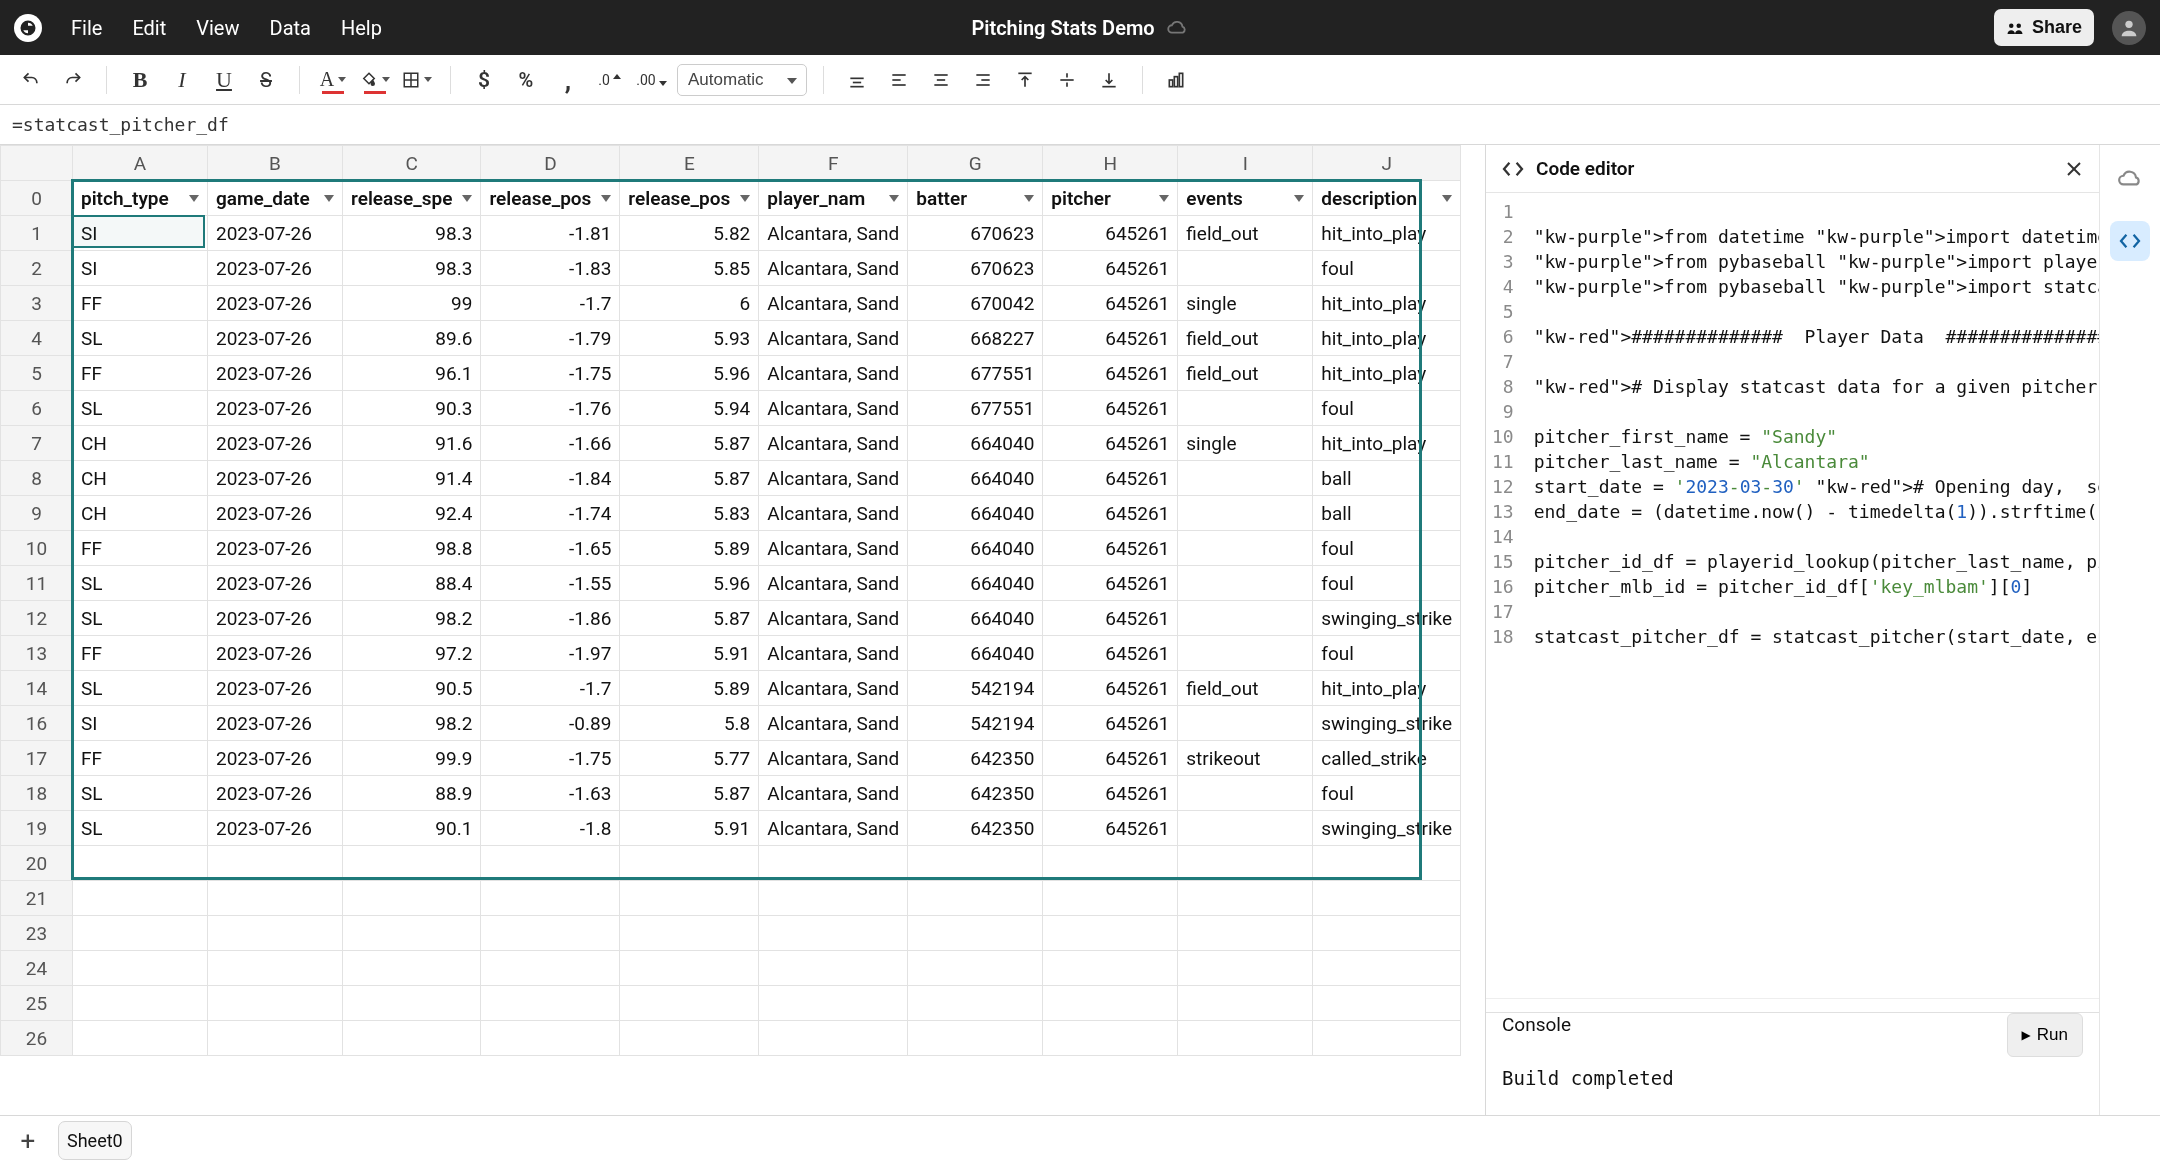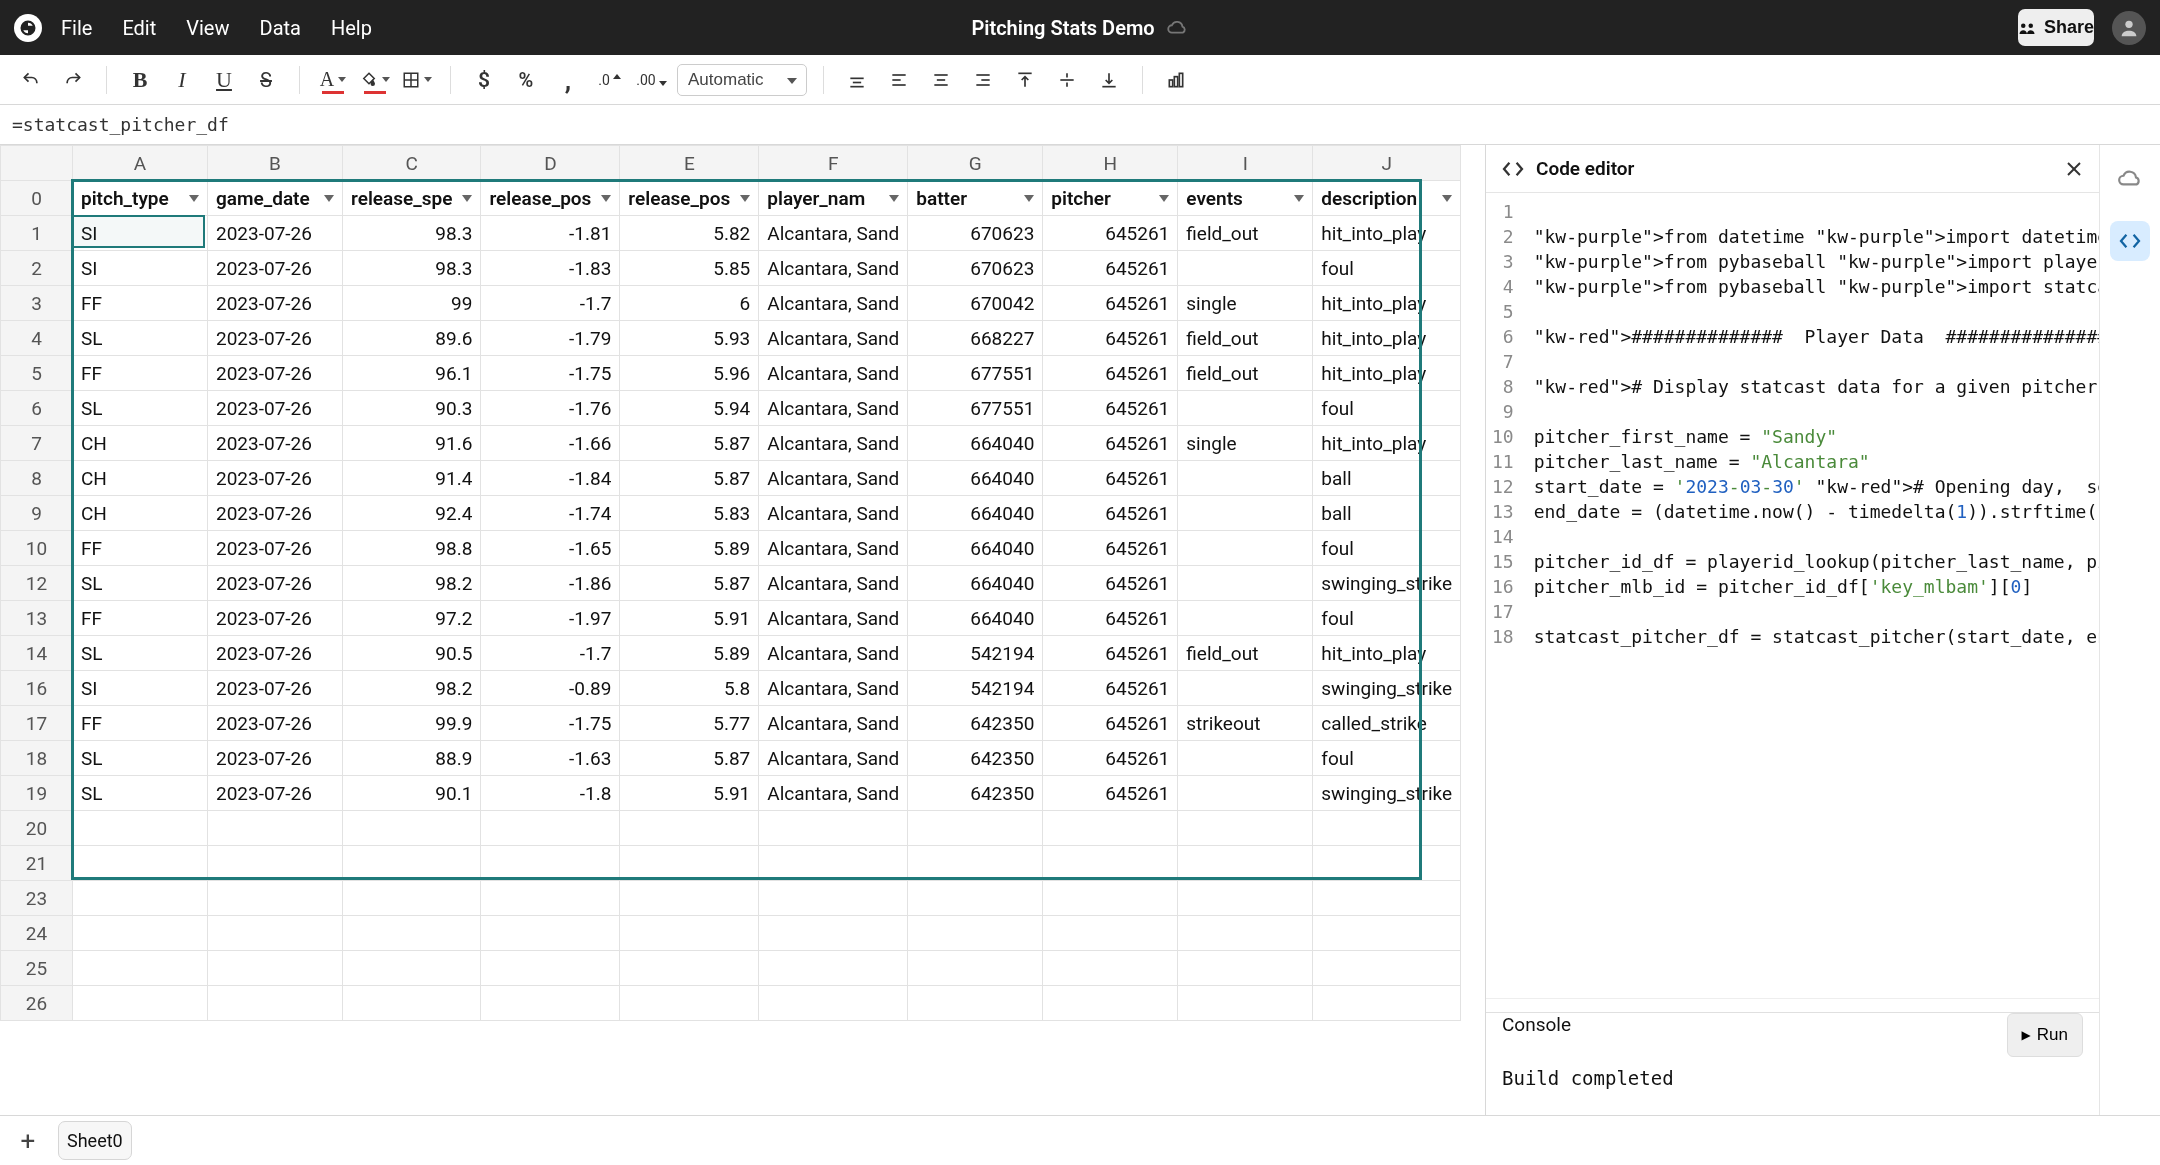--- a/index.html
+++ b/index.html
@@ -1,25 +1,25 @@
 <!DOCTYPE html>
 <html><head>
 <meta charset="utf-8">
 <style>
 * { margin:0; padding:0; box-sizing:border-box; }
 html,body { width:2160px; height:1165px; font-family:-apple-system,BlinkMacSystemFont,"Segoe UI",Roboto,sans-serif; font-size:18px; color:#111; background:#fff; overflow:hidden; }
-.top-bar { height:55px; background:#222; color:#fff; display:flex; align-items:center; padding:0 14px; gap:19px; }
+.top-bar { height:55px; background:#222; color:#fff; display:flex; align-items:center; padding:0 14px; gap:29px; }
 .logo { width:28px; height:28px; border-radius:50%; background:#fff; display:flex; align-items:center; justify-content:center; }
 .logo svg { width:18px; height:18px; }
 .menus { display:flex; gap:30px; font-size:20px; }
 .menus span { cursor:pointer; }
 .title-wrap { position:absolute; left:50%; transform:translateX(-50%); display:flex; align-items:center; gap:12px; font-size:20px; font-weight:600; }
 .cloud-ico { opacity:.55; }
 .top-right { margin-left:auto; display:flex; align-items:center; gap:18px; }
-.share-btn { background:#eee; color:#111; border:none; border-radius:7px; padding:8px 0; font-size:18px; font-weight:600; display:flex; align-items:center; gap:8px; cursor:pointer; }
+.share-btn { background:#eee; color:#111; border:none; border-radius:7px; padding:8px 12px; font-size:18px; font-weight:600; display:flex; align-items:center; gap:8px; cursor:pointer; }
 .avatar { width:34px; height:34px; border-radius:50%; background:#555; display:flex; align-items:center; justify-content:center; }
 
 .tool-row { height:50px; border-bottom:1px solid #d8d8d8; display:flex; align-items:center; padding:0 14px; gap:8px; background:#fff; position:relative; }
 .tool-sep { width:1px; height:28px; background:#ddd; margin:0 8px; }
 .tbtn { width:34px; height:34px; display:flex; align-items:center; justify-content:center; border-radius:5px; cursor:pointer; color:#333; font-size:19px; position:relative; }
 .tbtn.bold { font-weight:800; font-family:"Times New Roman",serif; font-size:22px; }
 .tbtn.italic { font-style:italic; font-family:"Times New Roman",serif; font-size:22px; }
 .tbtn.underline { text-decoration:underline; font-family:"Times New Roman",serif; font-size:22px; }
 .tbtn.strike { text-decoration:line-through; font-size:20px; }
 .clr-under { position:absolute; bottom:3px; left:6px; right:6px; height:3px; }
@@ -398,20 +398,33 @@
               <td class="num">98.8</td>
               <td class="num">-1.65</td>
               <td class="num">5.89</td>
               <td class="">Alcantara, Sand</td>
               <td class="num">664040</td>
               <td class="num">645261</td>
               <td class=""></td>
               <td class="">foul</td>
             </tr>
             <tr>
+              <th class="rowhdr">11</th>
+              <td class="">SL</td>
+              <td class="">2023-07-26</td>
+              <td class="num">88.4</td>
+              <td class="num">-1.55</td>
+              <td class="num">5.96</td>
+              <td class="">Alcantara, Sand</td>
+              <td class="num">664040</td>
+              <td class="num">645261</td>
+              <td class=""></td>
+              <td class="">foul</td>
+            </tr>
+            <tr>
               <th class="rowhdr">12</th>
               <td class="">SL</td>
               <td class="">2023-07-26</td>
               <td class="num">98.2</td>
               <td class="num">-1.86</td>
               <td class="num">5.87</td>
               <td class="">Alcantara, Sand</td>
               <td class="num">664040</td>
               <td class="num">645261</td>
               <td class=""></td>

